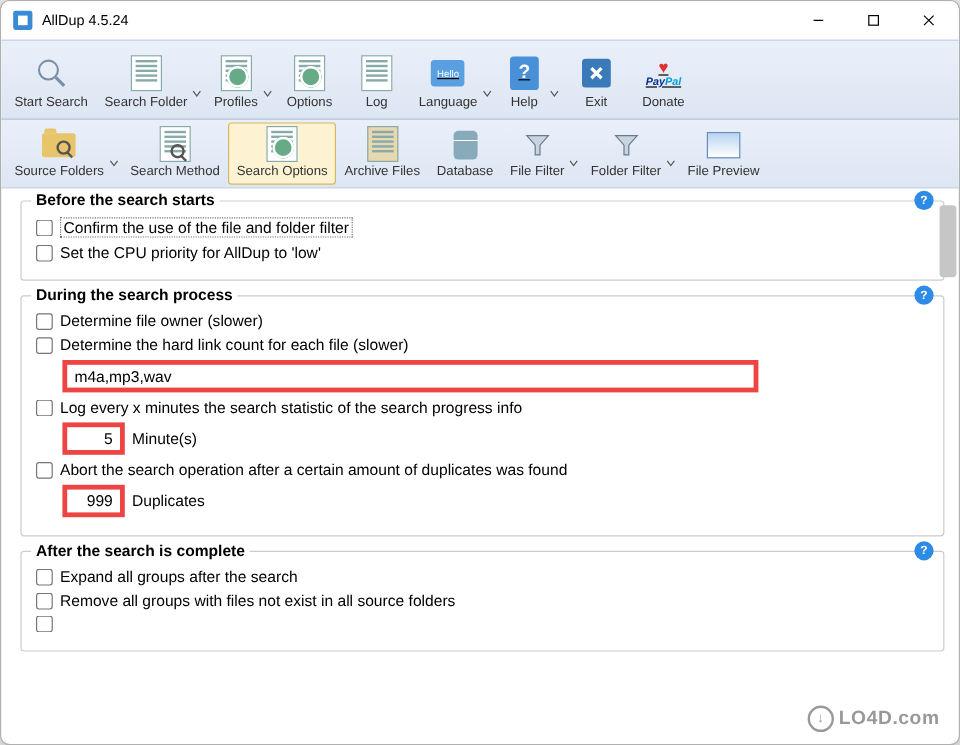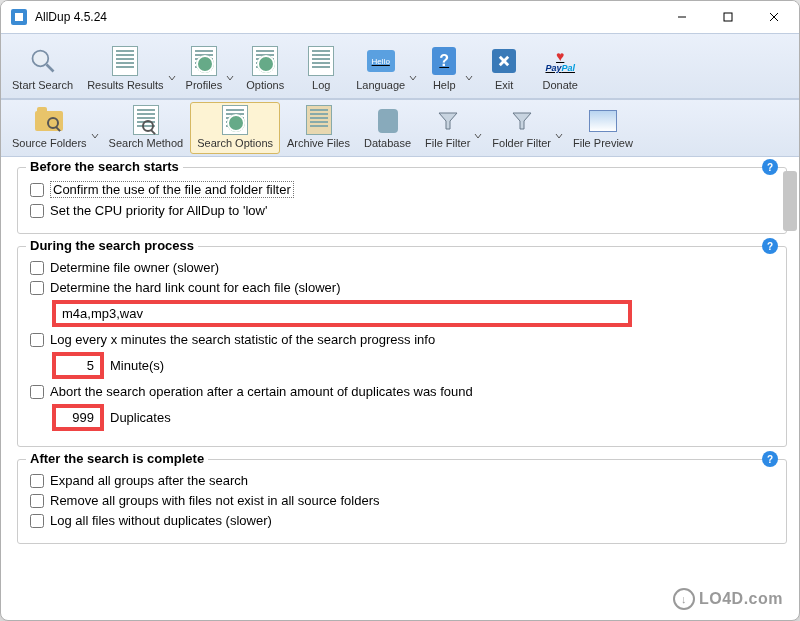--- a/index.html
+++ b/index.html
@@ -92,21 +92,21 @@
             <circle cx="13" cy="13" r="9" fill="#e8eef5" stroke="#7a8fa6" stroke-width="2"></circle>
             <line x1="20" y1="20" x2="28" y2="28" stroke="#7a8fa6" stroke-width="3"></line>
           </svg>
       </div>
       <div class="tlabel">Start Search</div>
     </div>
     <div class="tbtn has-drop">
       <div class="ticon">
           <div class="ic-doc"></div>
         </div>
-      <div class="tlabel">Results Results</div>
+      <div class="tlabel">Search Folder</div>
       <div class="drop"><svg viewBox="0 0 8 8">
             <path d="M1 2 L4 6 L7 2" fill="none" stroke="#555"></path>
           </svg></div>
     </div>
     <div class="tbtn has-drop">
       <div class="ticon">
           <div class="ic-doc">
             <div class="ic-gear"></div>
           </div>
         </div>
@@ -290,21 +290,20 @@
       <div class="row">
         <input type="checkbox" style="">
         <span class="cbtext">Expand all groups after the search</span>
       </div>
       <div class="row">
         <input type="checkbox" style="">
         <span class="cbtext">Remove all groups with files not exist in all source folders</span>
       </div>
       <div class="row">
         <input type="checkbox" style="">
-        <span class="cbtext">Log all files without duplicates (slower)</span>
       </div>
     </div>
 
   </div>
 
   <div class="scrollbar-indicator" style="top:170px"></div>
 
   <div class="watermark">
     <span class="wm-icon">↓</span>
     <span>LO4D.com</span>

